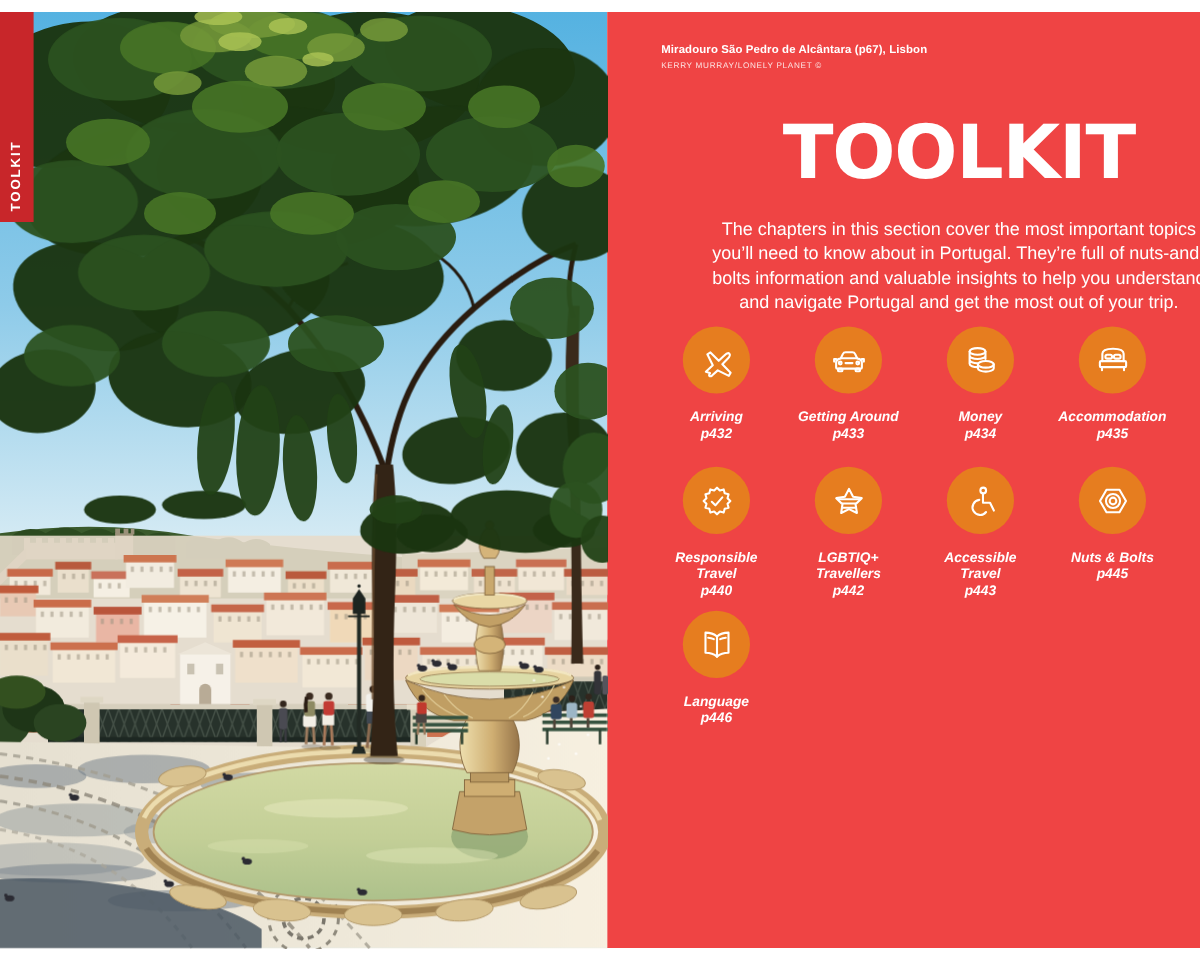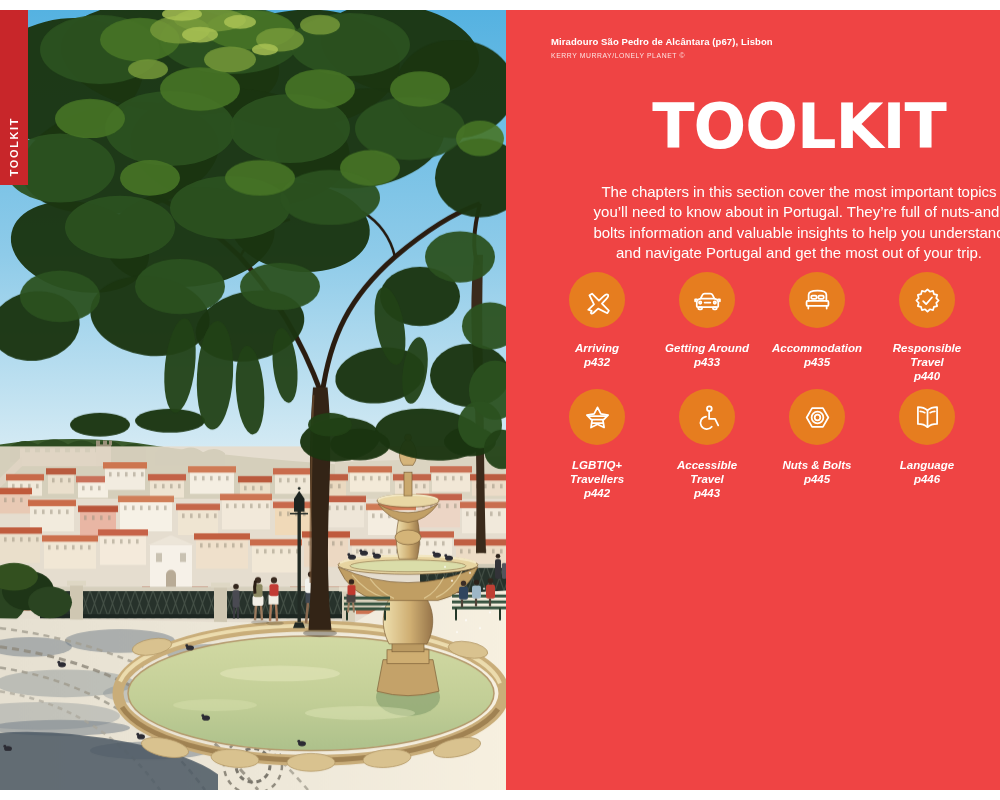--- a/index.html
+++ b/index.html
@@ -658,20 +658,32 @@
               <rect x="7.1" y="22.5" width="3.6" height="2.1" rx=".9"></rect>
               <rect x="21.3" y="22.5" width="3.6" height="2.1" rx=".9"></rect>
             </svg>
           </div>
     <div class="tk-label">Getting Around</div>
     <div class="tk-page">p433</div>
   </div>
         <div class="tk-item">
     <div class="tk-circle">
             <svg viewBox="0 0 32 32" width="33" height="33" fill="none" stroke="#ffffff" stroke-width="1.7" stroke-linecap="round" stroke-linejoin="round" aria-hidden="true">
+              <ellipse cx="13.2" cy="8.6" rx="6.4" ry="2.7"></ellipse>
+              <path d="M6.8 8.6 v10 c0 1.5 2.9 2.7 6.4 2.7 M19.6 8.6 v6.1 M6.8 12 c0 1.5 2.9 2.7 6.4 2.7 s6.4-1.2 6.4-2.7 M6.8 15.4 c0 1.5 2.9 2.7 6.4 2.7"></path>
+              <ellipse cx="19.9" cy="19" rx="6.4" ry="2.7"></ellipse>
+              <path d="M13.5 19 v3.2 c0 1.5 2.9 2.7 6.4 2.7 s6.4-1.2 6.4-2.7 V19"></path>
+            </svg>
+          </div>
+    <div class="tk-label">Money</div>
+    <div class="tk-page">p434</div>
+  </div>
+        <div class="tk-item">
+    <div class="tk-circle">
+            <svg viewBox="0 0 32 32" width="33" height="33" fill="none" stroke="#ffffff" stroke-width="1.7" stroke-linecap="round" stroke-linejoin="round" aria-hidden="true">
               <path d="M7.4 16.4 v-6 q0-4 8.6-4 t8.6 4 v6"></path>
               <rect x="9.9" y="11.3" width="5.3" height="3.1" rx="1.3"></rect>
               <rect x="16.8" y="11.3" width="5.3" height="3.1" rx="1.3"></rect>
               <rect x="5.4" y="16.4" width="21.2" height="4.9" rx="1"></rect>
               <path d="M7.1 21.3 v2.5 M24.9 21.3 v2.5"></path>
             </svg>
           </div>
     <div class="tk-label">Accommodation</div>
     <div class="tk-page">p435</div>
   </div>

